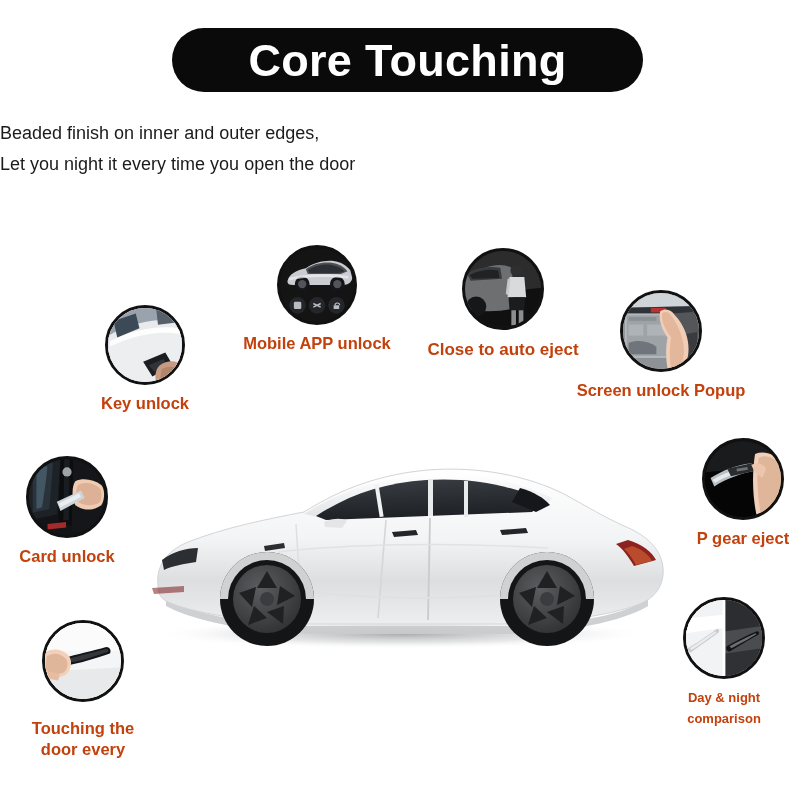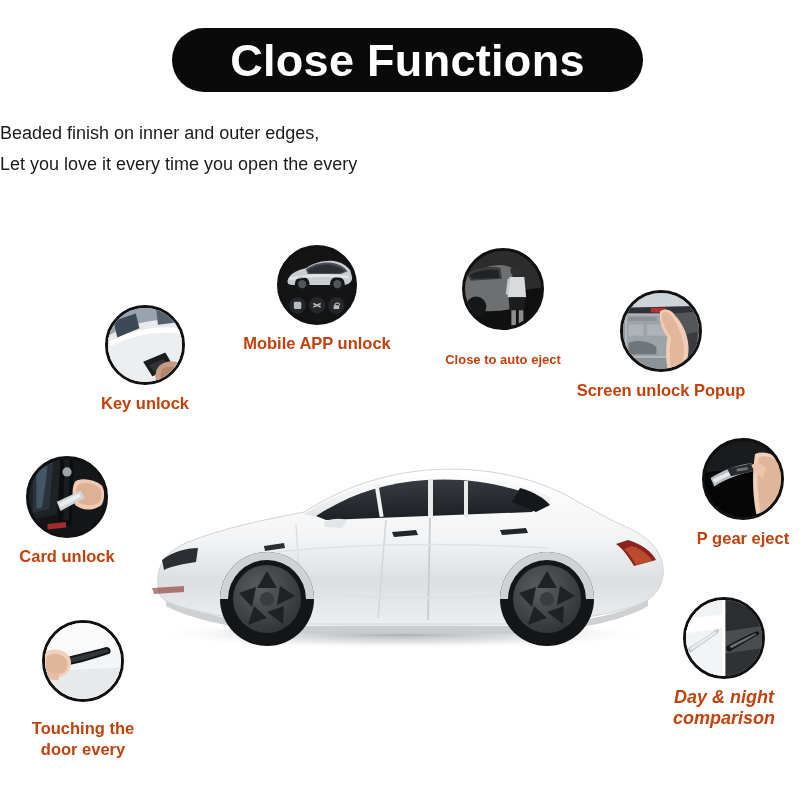--- a/index.html
+++ b/index.html
@@ -52,26 +52,26 @@
     white-space:nowrap;
   }
   .f-label.two-line{white-space:normal;line-height:21px;}
 </style>
 </head>
 <body>
 
 <div id="page">
 
   <div class="title-pill">
-    <span class="title-text">Close Functions</span>
+    <span class="title-text">Core Touching</span>
   </div>
 
   <div class="subtitle">
     <div>Beaded finish on inner and outer edges,</div>
-    <div>Let you love it every time you open the every</div>
+    <div>Let you night it every time you open the door</div>
   </div>
 
   <div class="car-wrap">
     <svg class="car-svg" viewBox="0 0 548 230" xmlns="http://www.w3.org/2000/svg">
       <defs>
         <linearGradient id="bodyG" x1="0" y1="0" x2="0" y2="1">
           <stop offset="0" stop-color="#ffffff"></stop>
           <stop offset="0.45" stop-color="#f3f4f5"></stop>
           <stop offset="0.72" stop-color="#dcdee0"></stop>
           <stop offset="1" stop-color="#eceef0"></stop>
@@ -240,21 +240,21 @@
         <ellipse cx="12" cy="60" rx="11" ry="11" fill="#161718"></ellipse>
 
         <circle cx="55" cy="21" r="6" fill="#2e2f31"></circle>
         <path d="M48 28 L64 28 L66 50 L46 50 Z" fill="#d9dadb"></path>
         <path d="M47 50 L65 50 L64 64 L48 64 Z" fill="#1b1c1d"></path>
         <path d="M50 64 L55 64 L55 80 L50 80 Z" fill="#8c8d8e"></path>
         <path d="M58 64 L63 64 L63 80 L58 80 Z" fill="#8c8d8e"></path>
         <path d="M46 30 L49 30 L47 48 L44 46 Z" fill="#c7c8c9"></path>
       </svg>
     </div>
-    <div class="f-label" style="left:-37px;top:102px;width:156px;font-size:13px;">Close to auto eject</div>
+    <div class="f-label" style="left:-37px;top:92px;width:156px;font-size:17px;">Close to auto eject</div>
   </div>
 
   <div class="feature" style="left:620px;top:290px;width:82px;height:82px;">
     <div class="circle" style="width:82px;height:82px;">
       <svg viewBox="0 0 82 82">
         <rect width="82" height="82" fill="#8d9297"></rect>
 
         <path d="M0 0 L82 0 L82 14 L0 16 Z" fill="#cfd4d8"></path>
         <path d="M0 16 L82 14 L82 22 L0 24 Z" fill="#2f3236"></path>
 
@@ -360,19 +360,19 @@
         <path d="M41 0 L82 0 L82 82 L41 82 Z" fill="#4a4c4f"></path>
         <path d="M41 0 L82 0 L82 28 L41 34 Z" fill="#2b2d30"></path>
         <path d="M41 58 L82 52 L82 82 L41 82 Z" fill="#2f3134"></path>
 
         <path d="M44 50 C54 44 66 38 76 34 C79 33 80 37 77 38 C68 43 56 50 48 55 C45 57 42 53 44 50 Z" fill="#121315"></path>
         <path d="M47 50 C56 45 66 40 75 36 L76 37 C68 42 57 48 49 52 Z" fill="#6b6e72"></path>
 
         <rect x="39.5" y="0" width="3" height="82" fill="#ffffff"></rect>
       </svg>
     </div>
-    <div class="f-label two-line" style="left:-34px;top:90px;width:150px;font-size:18px;font-style:italic;">
+    <div class="f-label two-line" style="left:-34px;top:90px;width:150px;font-size:13px;">
       <div>Day &amp; night</div>
       <div>comparison</div>
     </div>
   </div>
 
 </div>
 
 </body></html>

